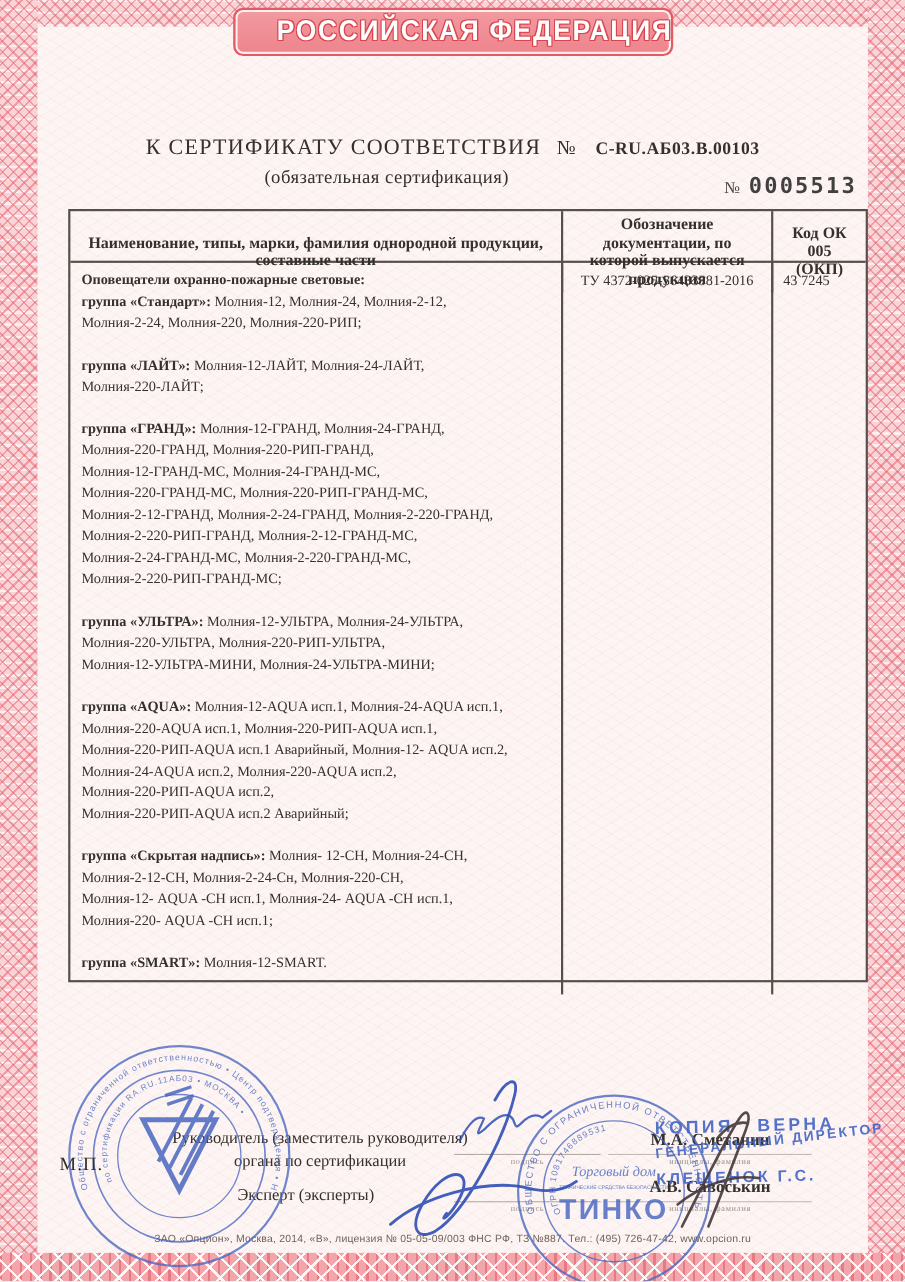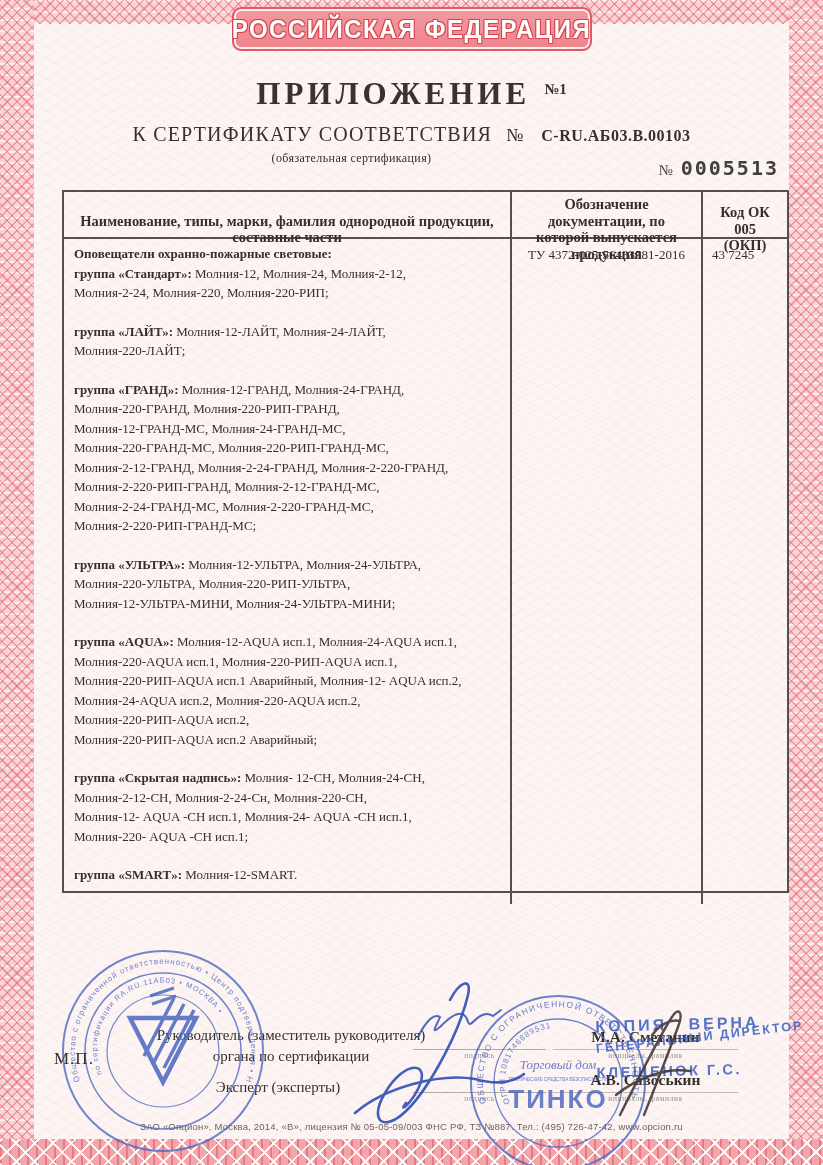--- a/index.html
+++ b/index.html
@@ -31,39 +31,39 @@
       repeating-linear-gradient(-45deg, rgba(255,255,255,.9) 0 2px, transparent 2px 13px),
       repeating-linear-gradient(90deg, rgba(223,77,88,.5) 0 2px, transparent 2px 9px);
   }
   
   .banner{
     position:absolute; z-index:3; top:7px; left:50%; transform:translateX(-50%);
     width:356px; height:40px; border-radius:9px;
     background:linear-gradient(180deg,#f29aa0,#ee848c);
     border:2px solid #e25a64;
     box-shadow: inset 0 0 0 2px rgba(255,255,255,.85);
-    display:flex; align-items:center; justify-content:center;
+    display:flex; align-items:center; justify-content:center;padding-left:40px;
   }
   .banner span{
     font-family:"Liberation Sans", sans-serif; font-weight:bold; font-size:24px;
     letter-spacing:1.5px; color:#fff;
     text-shadow:1px 1px 0 #d8454f, -1px -1px 0 #d8454f, 1px -1px 0 #d8454f, -1px 1px 0 #d8454f;
     transform:scaleY(1.08);
     white-space:nowrap;
   }
   
   .hdr{position:absolute; z-index:2; left:34px; right:34px; text-align:center;}
   .title-row{top:76px;}
   .title-main{font-size:31px; letter-spacing:4px; font-weight:600; color:#373330;}
   .title-no{font-size:15px; font-weight:bold; margin-left:14px; vertical-align:10px; letter-spacing:0;}
   .subtitle-row{top:123px; white-space:nowrap;}
   .subtitle-main{font-size:20px; letter-spacing:1.2px;}
   .subtitle-nosign{font-size:18px; margin:0 18px 0 14px;}
   .cert-no{font-size:16px; font-weight:bold; letter-spacing:.5px;}
-  .certtype-row{top:151px; right:154px; font-size:12px; letter-spacing:.4px;}
+  .certtype-row{top:151px; right:154px; font-size:17px; letter-spacing:.4px;}
   .serial{position:absolute; z-index:2; top:156px; right:44px; white-space:nowrap;}
   .serial .nosign{font-size:15px; color:#4a453f; margin-right:8px;}
   .serial .digits{
     font-family:"DejaVu Sans Mono", monospace; font-weight:bold; font-size:20px;
     color:#404040; letter-spacing:2px;
   }
   
   .ctable{
     position:absolute; z-index:2; left:62px; top:190px; width:727px; height:703px;
     border:2px solid #55504b; box-sizing:border-box;
@@ -129,23 +129,20 @@
 
   <div class="bframe top"></div>
   <div class="bframe left"></div>
   <div class="bframe right"></div>
   <div class="bframe bottom"></div>
 
   <div class="banner">
     <span>РОССИЙСКАЯ ФЕДЕРАЦИЯ</span>
   </div>
 
-  <div class="hdr title-row">
-    <span class="title-main">ПРИЛОЖЕНИЕ</span><span class="title-no">№1</span>
-  </div>
   <div class="hdr subtitle-row">
     <span class="subtitle-main">К СЕРТИФИКАТУ СООТВЕТСТВИЯ</span><span class="subtitle-nosign">№</span><span class="cert-no">C-RU.АБ03.В.00103</span>
   </div>
   <div class="hdr certtype-row">(обязательная сертификация)</div>
   <div class="serial">
     <span class="nosign">№</span><span class="digits">0005513</span>
   </div>
 
   <div class="ctable">
     <div class="trow thead">

